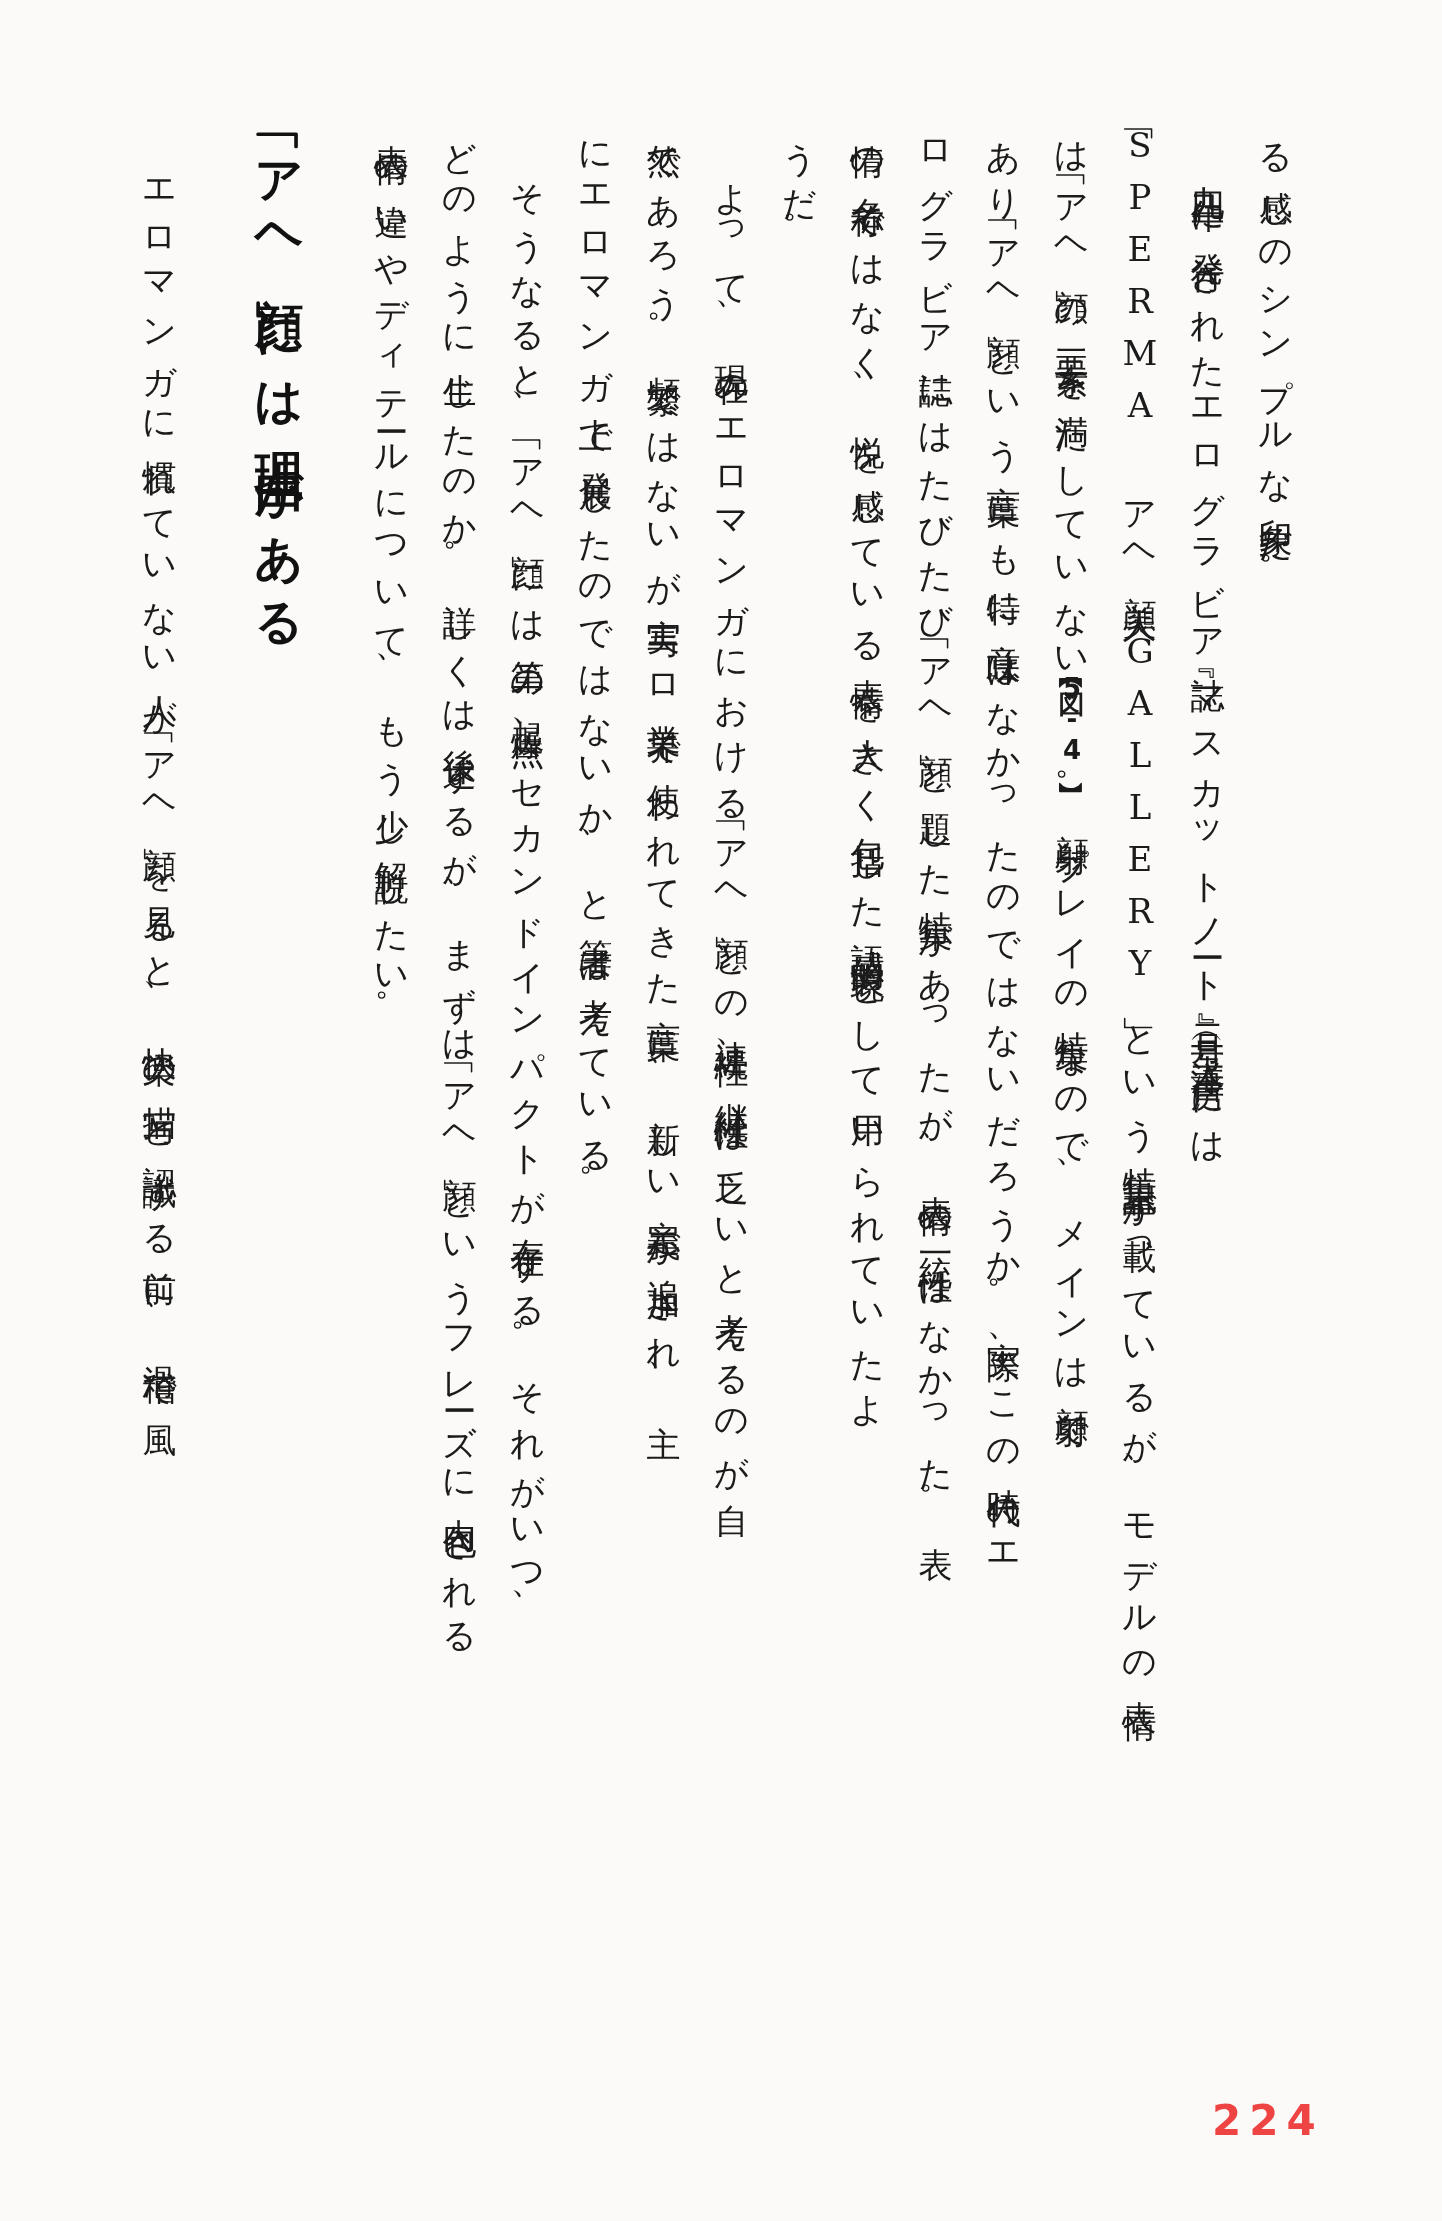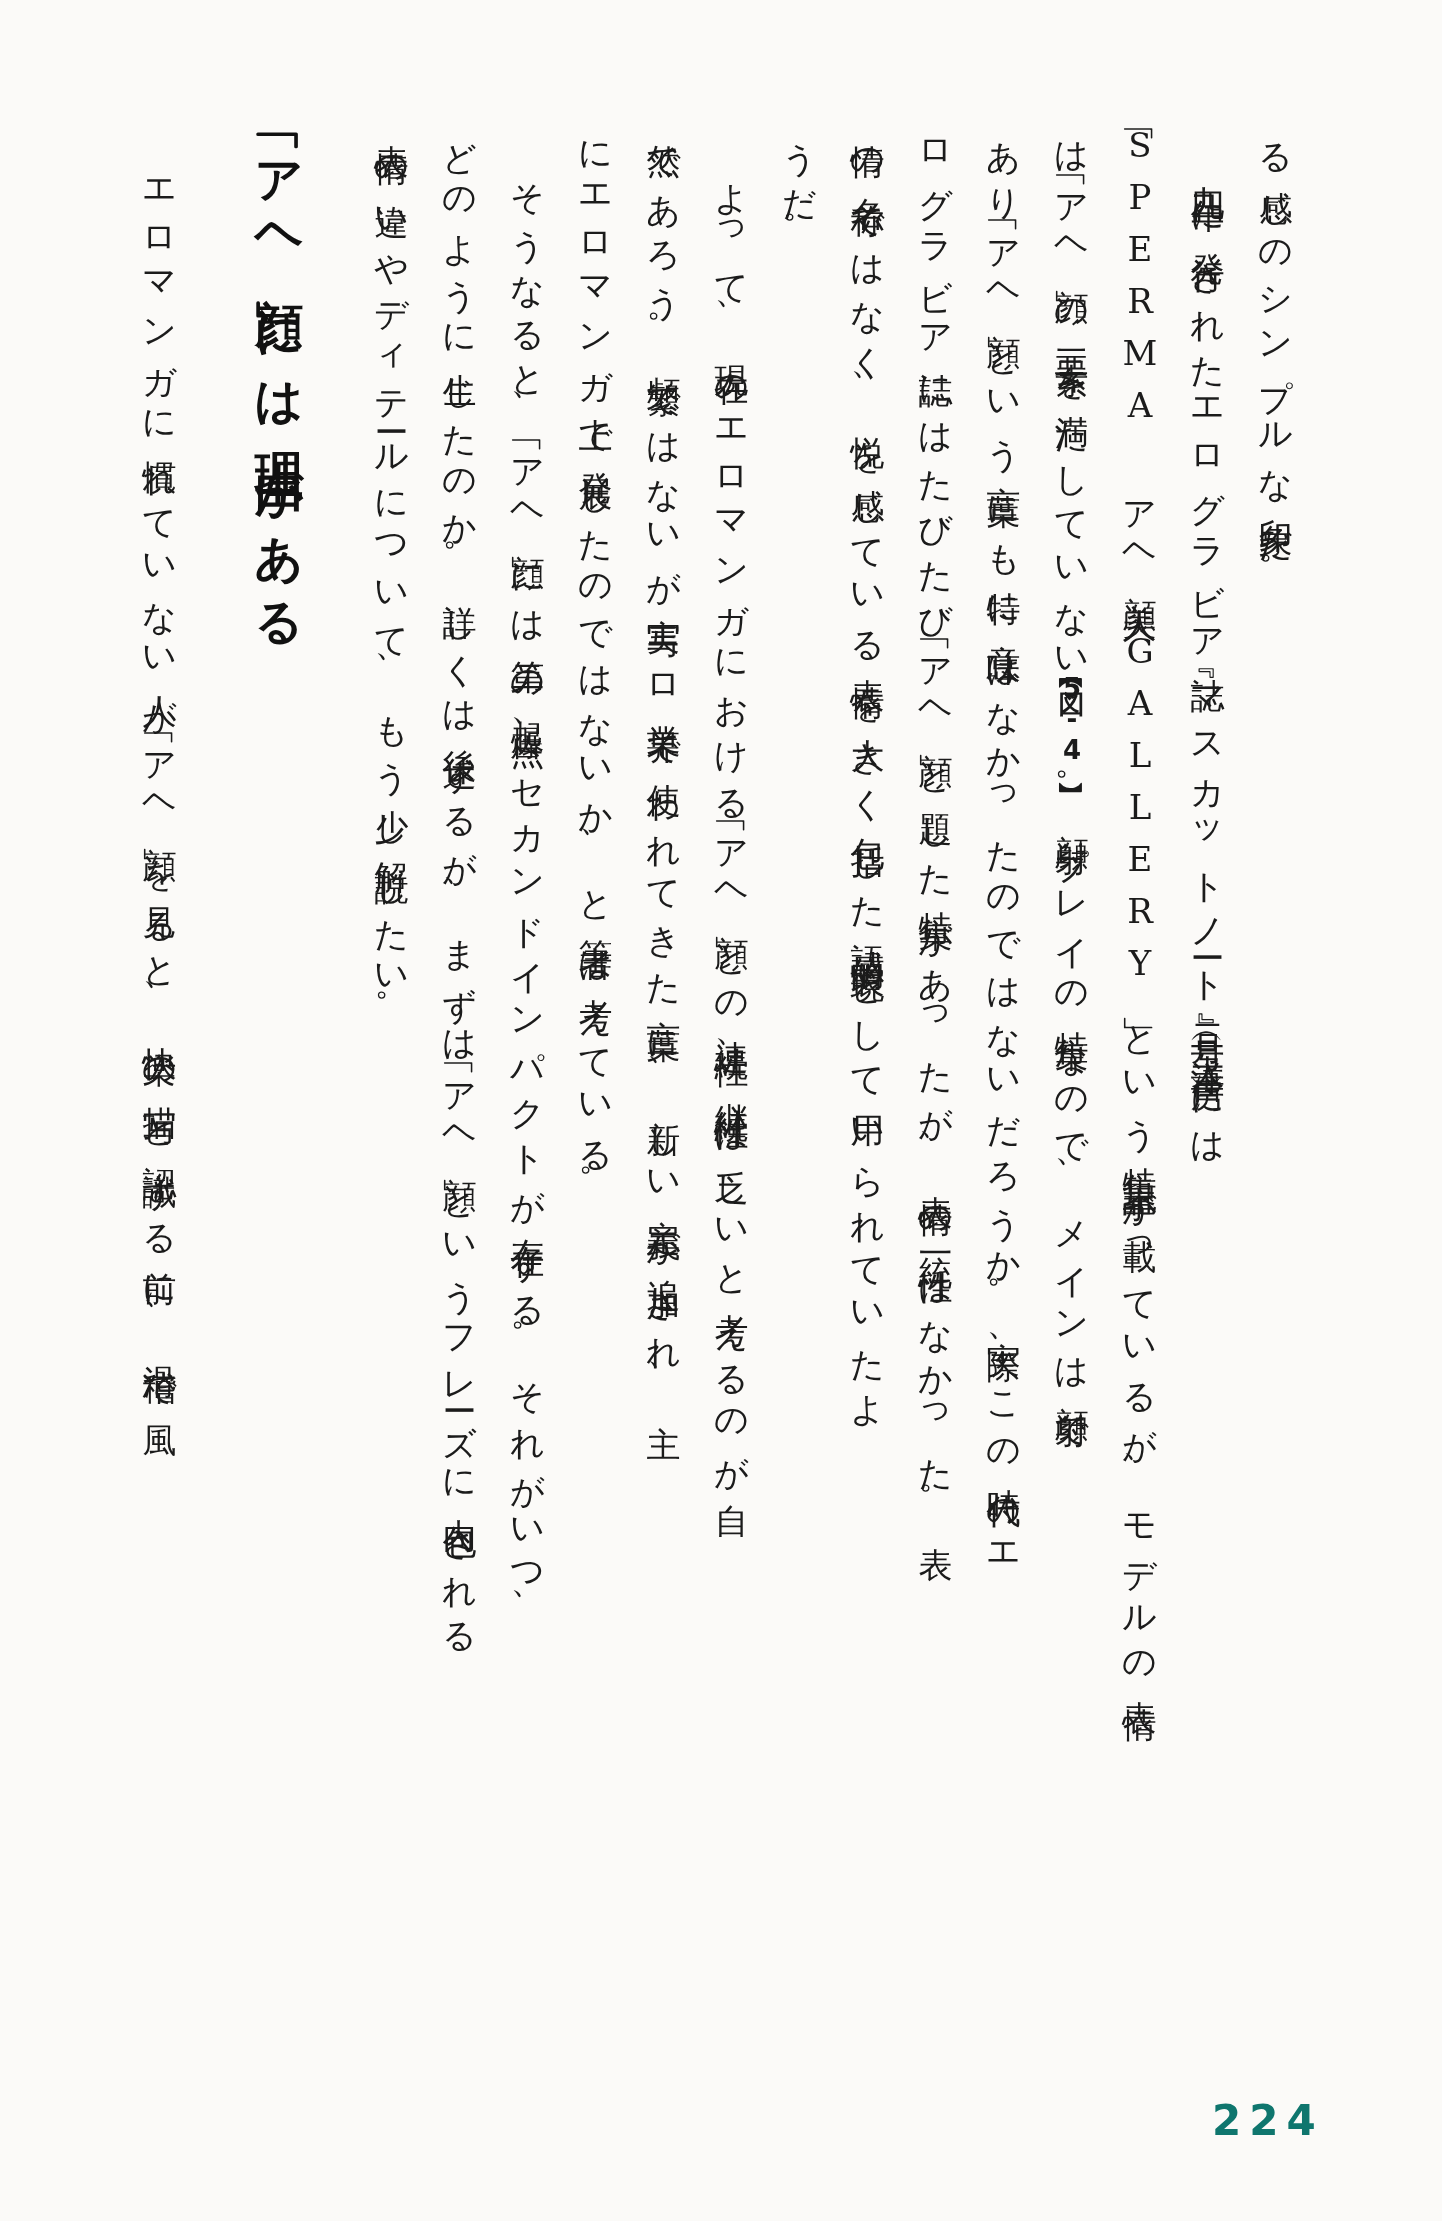--- a/index.html
+++ b/index.html
@@ -59,21 +59,21 @@
     letter-spacing: 1px;
   }
   .page-number {
     position: absolute;
     left: 1212px;
     top: 2096px;
     font-family: "DejaVu Sans", "Liberation Sans", sans-serif;
     font-weight: bold;
     font-size: 42px;
     letter-spacing: 8px;
-    color: #0f766e;
+    color: #ef4444;
   }
 </style>
 </head>
 <body>
 
 <main class="text-area">
     <p><span class="seg-normal">る感じのシンプルな印象だ。</span></p>
     <p><span class="seg-normal">　九四年に発行されたエログラビア誌『マスカットノート』二月号（大洋書房）には</span></p>
     <p><span class="seg-normal">「</span><span class="seg-latin">SPERMA</span><span class="seg-normal">　アヘ顔美人　</span><span class="seg-latin">GALLERY</span><span class="seg-normal">」という特集記事が載っているが、モデルの表情</span></p>
     <p><span class="seg-normal">は「アヘ顔」の三要素を満たしていない</span><span class="seg-figref">【図5-4】</span><span class="seg-normal">。顔射プレイの特集なので、メインは顔射で</span></p>

